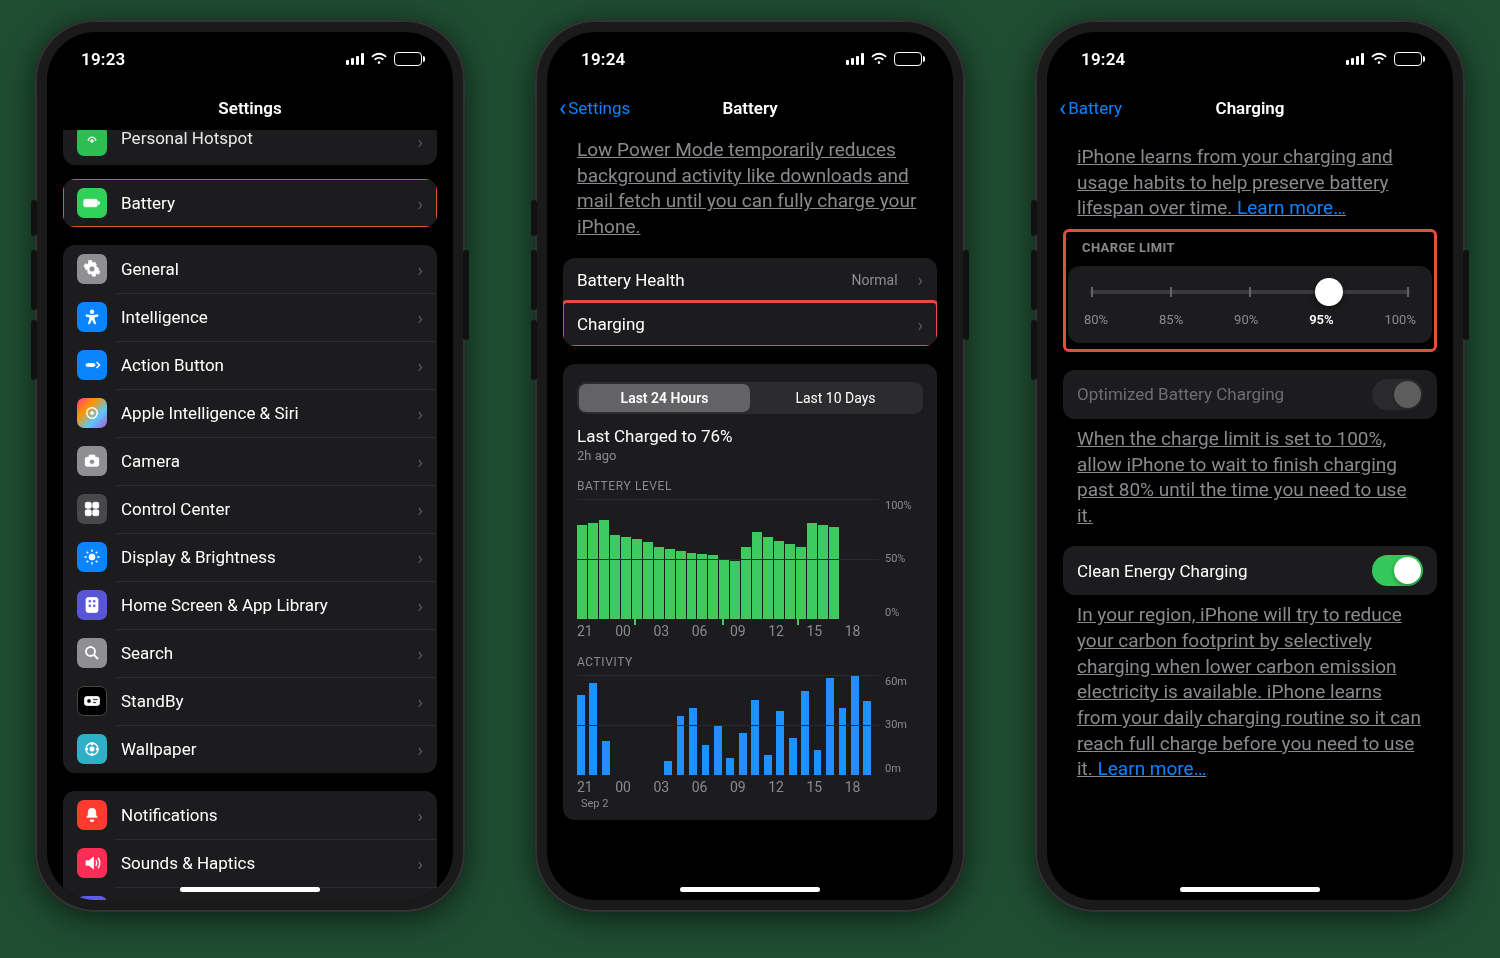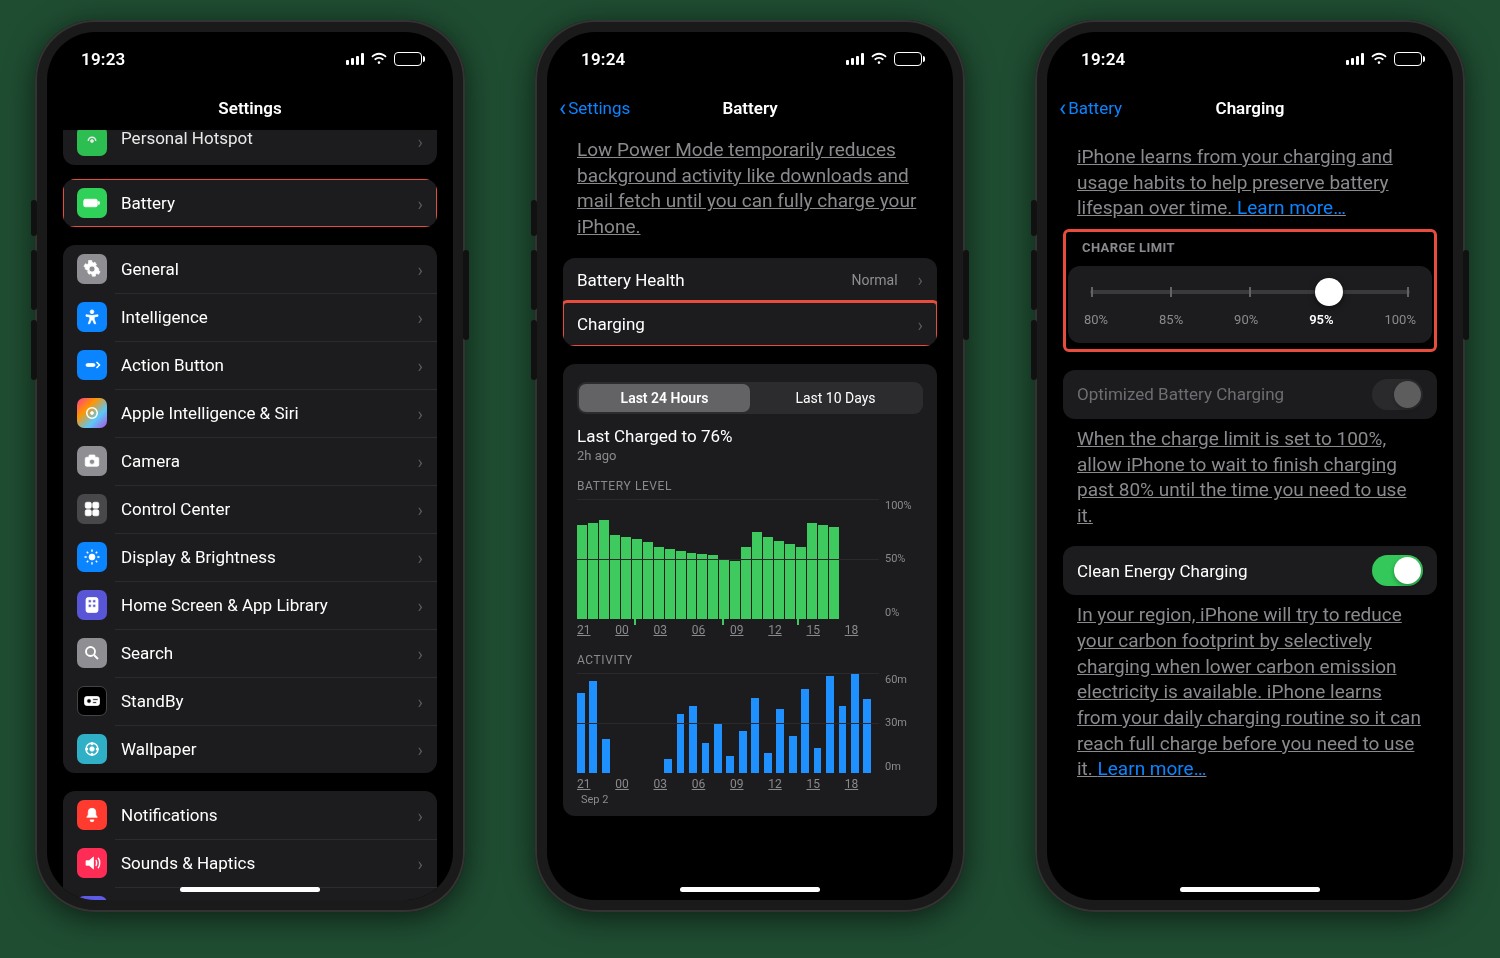--- a/index.html
+++ b/index.html
@@ -313,22 +313,22 @@
     bottom:-6px;
   }
   .chart.blue .bar { margin: 0 1.2% 0 0; width:2.6%; }
 
   .chart .ylabels {
     width:38px; font-size:11px; color: var(--text-footer);
     display:flex; flex-direction:column; justify-content:space-between;
     align-items:flex-start; height:120px;
   }
   .xlabels {
-    display:flex; font-size:12px; color: var(--text-footer);
-    margin-top:4px; padding-right:40px;text-decoration:underline;
+    display:flex; font-size:14px; color: var(--text-footer);
+    margin-top:4px; padding-right:40px;
   }
   .xlabels span { flex:1; text-align:left; }
   .xfoot { font-size:11px; color: var(--text-footer); margin-top:2px; padding-left:4px;}
 
   
   .home-indicator {
     position:absolute; bottom:8px; left:50%;
     transform:translateX(-50%);
     width:140px; height:5px; border-radius:3px;
     background:#fff;

